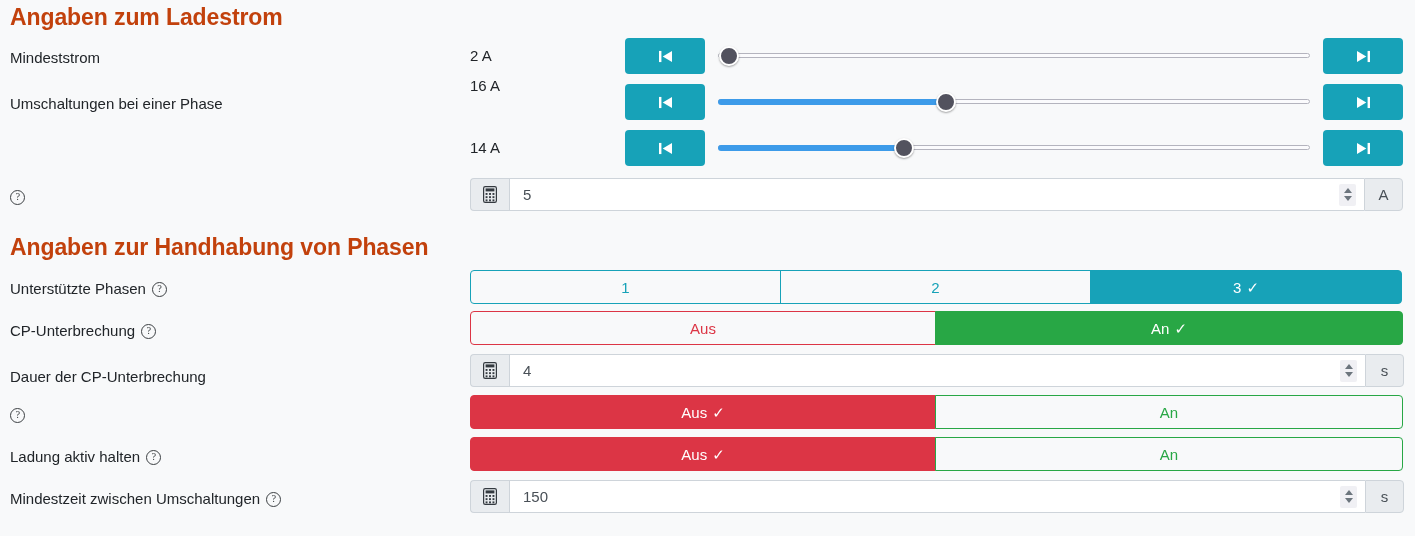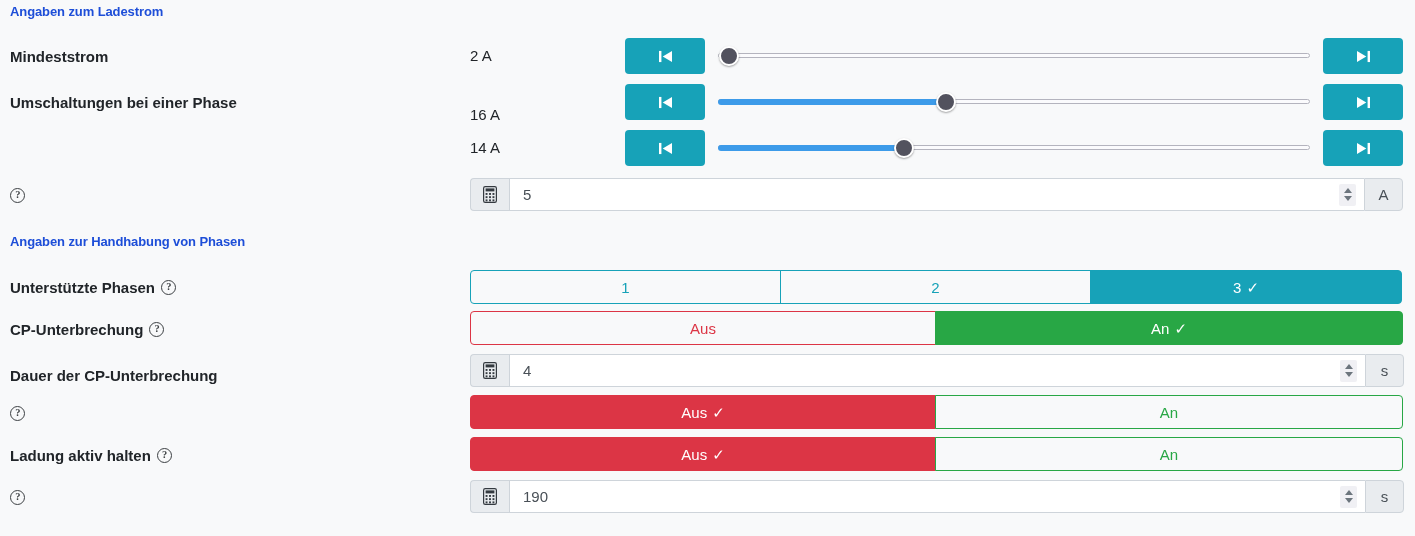--- a/index.html
+++ b/index.html
@@ -9,39 +9,38 @@
     background: #f8f9fa;
     font-family: "Liberation Sans", sans-serif;
     color: #212529;
     overflow: hidden;
   }
   .page { position: relative; width: 1415px; height: 536px; }
 
   .section-title {
     position: absolute;
     left: 10px;
-    font-size: 13px;
+    font-size: 23px;
     font-weight: bold;
-    color: #1d4ed8;
+    color: #c2410c;
     letter-spacing: -0.1px;
   }
   #sec1-title { top: 4px; }
   #sec2-title { top: 234px; }
 
   .row-label {
     position: absolute;
     left: 10px;
     font-size: 15px;
     color: #212529;
     white-space: nowrap;
     display: flex;
-    align-items: center;
+    align-items: flex-end;
     gap: 6px;
     height: 20px;
-    font-weight: bold;
   }
   .help-icon {
     display: inline-flex;
     align-items: center;
     justify-content: center;
     width: 15px; height: 15px;
     border: 1.2px solid #3c4043;
     border-radius: 50%;
     font-size: 10.5px;
     line-height: 1;
@@ -230,21 +229,21 @@
       <svg width="15" height="13" viewBox="0 0 16 14">
           <path d="M1 1 L1 13 L11 7 Z" fill="#fff"></path>
           <rect x="12.4" y="1" width="2.6" height="12" fill="#fff"></rect>
         </svg>
     </span>
   </button>
 
   <div class="row-label" style="top:92px">
     <span>Umschaltungen bei einer Phase</span>
   </div>
-  <div class="value-text" style="top:106px">16 A</div>
+  <div class="value-text" style="top:77px">16 A</div>
   <button class="teal-btn" style="left:625px; top:84px">
     <span>
       <svg width="15" height="13" viewBox="0 0 16 14">
           <rect x="1" y="1" width="2.6" height="12" fill="#fff"></rect>
           <path d="M15 1 L15 13 L5 7 Z" fill="#fff"></path>
         </svg>
     </span>
   </button>
   <div class="slider-wrap" style="top:84px">
     <div class="slider-track"></div>
@@ -395,40 +394,41 @@
     <div class="seg seg-danger-fill" style="width:466px">
       <span>Aus</span>
       <span class="check">✓</span>
     </div>
     <div class="seg seg-succ-out" style="width:468px">
       <span>An</span>
     </div>
   </div>
 
   <div class="row-label" style="top:487px">
+    <span>Mindestzeit zwischen Umschaltungen</span>
     <span class="help-icon">?</span>
   </div>
   <div class="input-group" style="top:480px; width:934px">
     <div class="ig-prepend">
       <svg width="14" height="17" viewBox="0 0 14 17">
         <rect x="0.6" y="0.6" width="12.8" height="15.8" rx="1.6" fill="none" stroke="#343a40" stroke-width="1.2"></rect>
         <rect x="2.6" y="2.4" width="8.8" height="3" fill="#343a40"></rect>
         <rect x="2.6" y="7" width="1.9" height="1.9" fill="#343a40"></rect>
         <rect x="6.05" y="7" width="1.9" height="1.9" fill="#343a40"></rect>
         <rect x="9.5" y="7" width="1.9" height="1.9" fill="#343a40"></rect>
         <rect x="2.6" y="10.2" width="1.9" height="1.9" fill="#343a40"></rect>
         <rect x="6.05" y="10.2" width="1.9" height="1.9" fill="#343a40"></rect>
         <rect x="9.5" y="10.2" width="1.9" height="1.9" fill="#343a40"></rect>
         <rect x="2.6" y="13.4" width="1.9" height="1.9" fill="#343a40"></rect>
         <rect x="6.05" y="13.4" width="1.9" height="1.9" fill="#343a40"></rect>
         <rect x="9.5" y="13.4" width="1.9" height="1.9" fill="#343a40"></rect>
       </svg>
     </div>
     <div class="ig-field">
-      <span>190</span>
+      <span>150</span>
       <span class="spinner">
         <span class="spin-up"></span>
         <span class="spin-dn"></span>
       </span>
     </div>
     <div class="ig-append">s</div>
   </div>
 
 </div>
 

